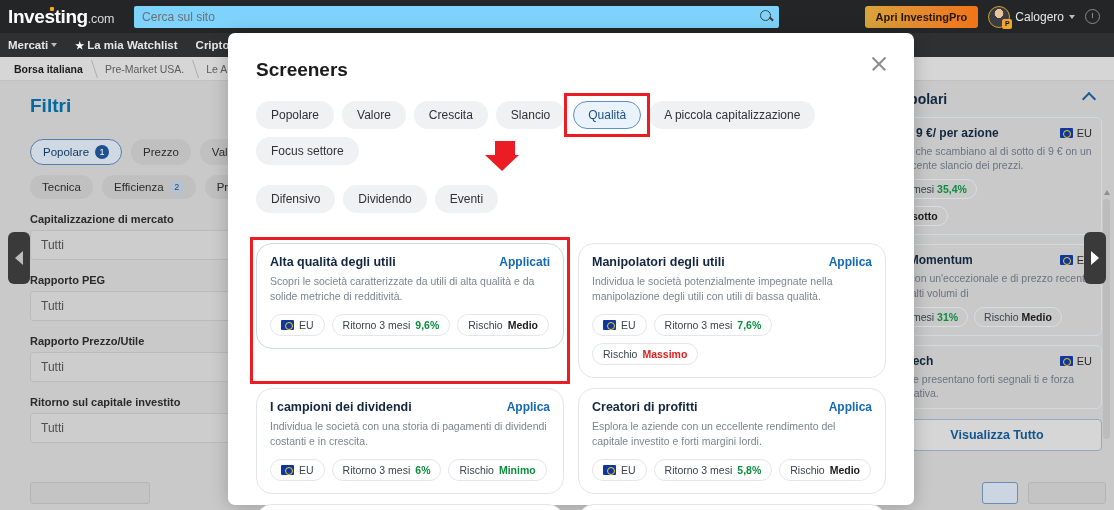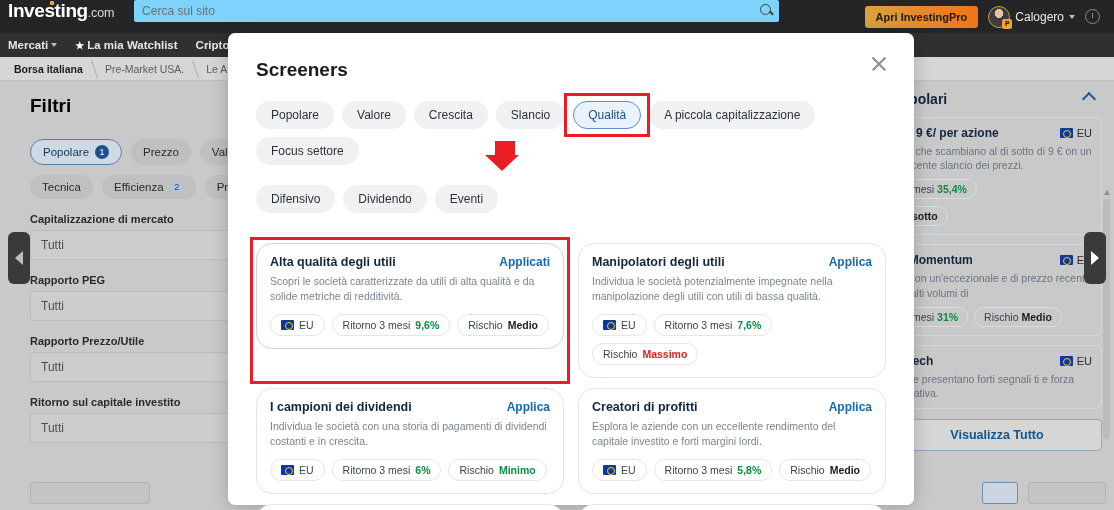--- a/index.html
+++ b/index.html
@@ -9,21 +9,21 @@
     background: #c9c9c9;
     position: relative;
     -webkit-font-smoothing: antialiased;
   }
 
   
   #page { position: absolute; inset: 0; }
 
   .topbar {
     height: 33px; background: #232526; width: 100%;
-    display: flex; padding: 0 8px; gap: 10px;
+    display: flex; align-items: center; padding: 0 8px; gap: 10px;
     position: relative; z-index: 2;
   }
   .logo { display: flex; align-items: baseline; position: relative; }
   .logo .brand {
     color: #fff; font-size: 19px; font-weight: bold; letter-spacing: -0.4px;
   }
   .logo .dotcom { color: #d9d9d9; font-size: 12.5px; letter-spacing: -0.2px; }
   .logo .dot {
     position: absolute; width: 4px; height: 4px; background: #f5a623;
     left: 42px; top: 1px; border-radius: 1px;
@@ -92,21 +92,21 @@
     content:''; position:absolute; right:2px; top:3px; width: 12px; height: 18px;
     border-right: 1px solid #adadad; transform: skewX(18deg);
   }
   .crumb.dim { color: #5c5c5c; font-weight: normal; }
 
   
   .leftpanel {
     position: absolute; left: 0; top: 81px; width: 300px; bottom: 6px;
     padding: 14px 16px 0 30px;
   }
-  .filtri-title { font-size: 19px; font-weight: bold; color: #000000; margin-bottom: 22px; }
+  .filtri-title { font-size: 19px; font-weight: bold; color: #0369a1; margin-bottom: 22px; }
   .chiprow { display: flex; gap: 9px; margin-bottom: 10px; }
   .fchip {
     background: #c0c0c0; border-radius: 14px; padding: 5px 12px;
     font-size: 11.5px; color: #2b2b2b; display: flex; align-items: center; gap: 6px;
     white-space: nowrap;
   }
   .fchip.active { background: #cfd9e4; border: 1px solid #5b7ea6; color: #123a63; }
   .badge-dark {
     background: #1f4f8f; color: #fff; font-size: 9px; width: 14px; height: 14px;
     border-radius: 50%; display: flex; align-items: center; justify-content: center;

